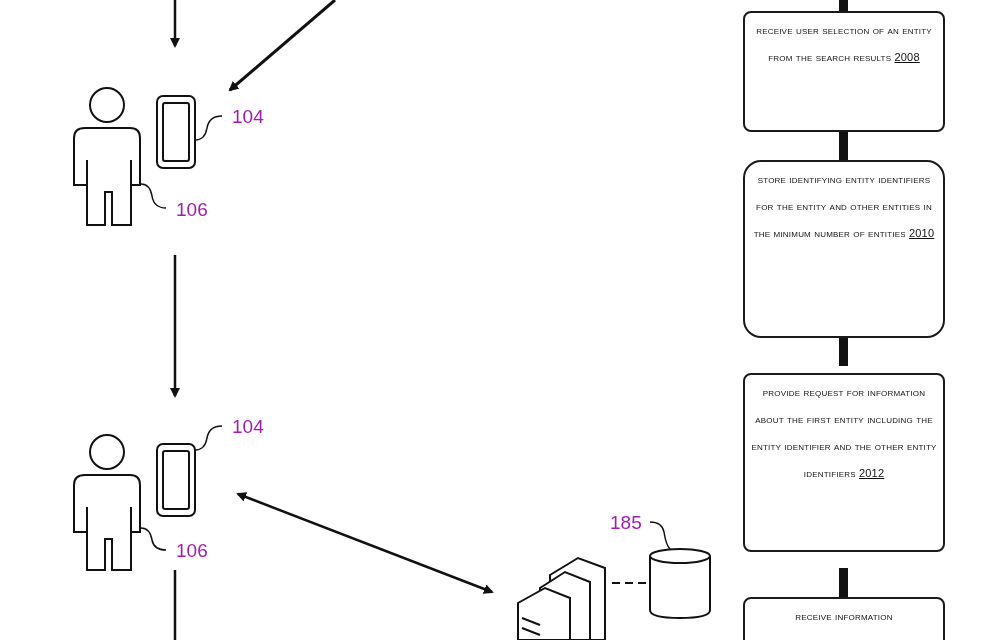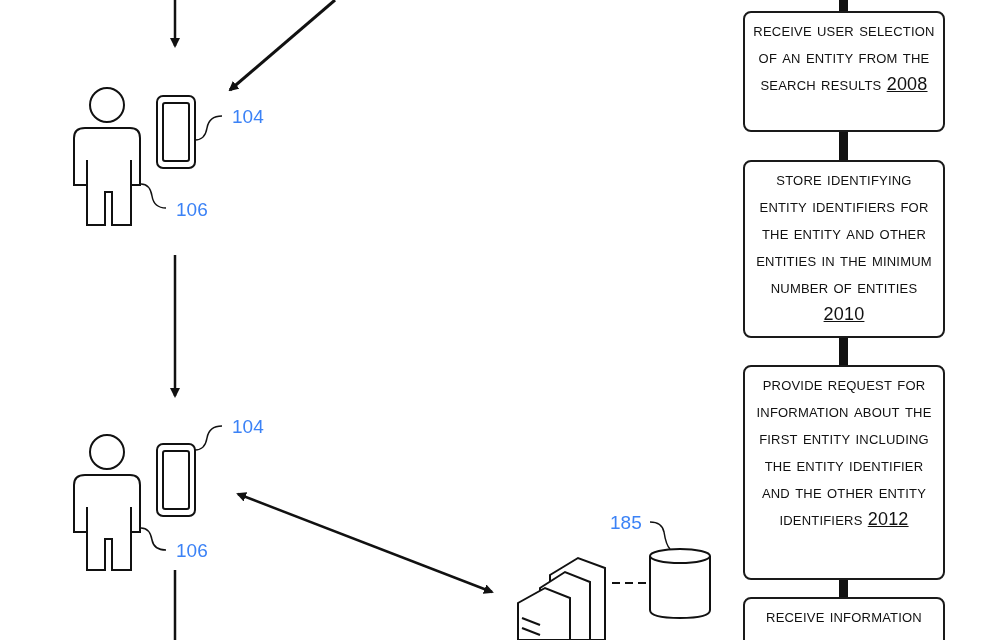--- a/index.html
+++ b/index.html
@@ -2,25 +2,25 @@
 <html><head>
 <meta charset="utf-8">
 <style>
   html, body { margin:0; padding:0; background:#ffffff; }
   body { width:1000px; height:640px; position:relative; overflow:hidden; font-family:"Liberation Sans", sans-serif; color:#111; }
   svg.canvas { position:absolute; left:0; top:0; }
   .flow-box {
     position:absolute; left:743px; width:202px; box-sizing:border-box;
     border:2px solid #1a1a1a; border-radius:8px; background:#fff;
     text-align:center; font-family:"Liberation Sans", sans-serif;
-    font-size:18px; line-height:27px; letter-spacing:0.2px; padding:4px 6px;
+    font-size:11px; line-height:27px; letter-spacing:0.2px; padding:4px 6px;
     font-variant:small-caps; text-transform:lowercase;
   }
   .flow-box .ref { text-decoration:underline; font-variant:normal; text-transform:none; }
-  .ref-label { position:absolute; font-size:19px; font-family:"Liberation Sans", sans-serif; color:#3b82f6; }
+  .ref-label { position:absolute; font-size:19px; font-family:"Liberation Sans", sans-serif; color:#a21caf; }
 </style>
 </head>
 <body>
 
 <svg class="canvas" width="1000" height="640" viewBox="0 0 1000 640">
   <defs>
     <marker id="ah" markerWidth="10" markerHeight="10" refX="8" refY="5" orient="auto" markerUnits="userSpaceOnUse">
       <path d="M0,0 L10,5 L0,10 Z" fill="#111"></path>
     </marker>
     <marker id="ahs" markerWidth="10" markerHeight="10" refX="2" refY="5" orient="auto" markerUnits="userSpaceOnUse">
@@ -85,23 +85,23 @@
 <div class="ref-label" style="left:232px;top:106px;">104</div>
 <div class="ref-label" style="left:176px;top:199px;">106</div>
 <div class="ref-label" style="left:232px;top:416px;">104</div>
 <div class="ref-label" style="left:176px;top:540px;">106</div>
 <div class="ref-label" style="left:610px;top:512px;">185</div>
 
 <div class="flow-box" style="top:11px;height:121px;">
   <span>Receive user selection of an entity from the search results</span>
   <span class="ref">2008</span>
 </div>
-<div class="flow-box" style="top:160px;height:178px;">
+<div class="flow-box" style="top:160px;height:178px;border-radius:18px;">
   <span>Store identifying entity identifiers for the entity and other entities in the minimum number of entities</span>
   <span class="ref">2010</span>
 </div>
-<div class="flow-box" style="top:365px;height:215px;">
+<div class="flow-box" style="top:373px;height:179px;">
   <span>Provide request for information about the first entity including the entity identifier and the other entity identifiers</span>
   <span class="ref">2012</span>
 </div>
 <div class="flow-box" style="top:597px;height:80px;">
   <span>Receive information</span>
 </div>
 
 </body></html>

